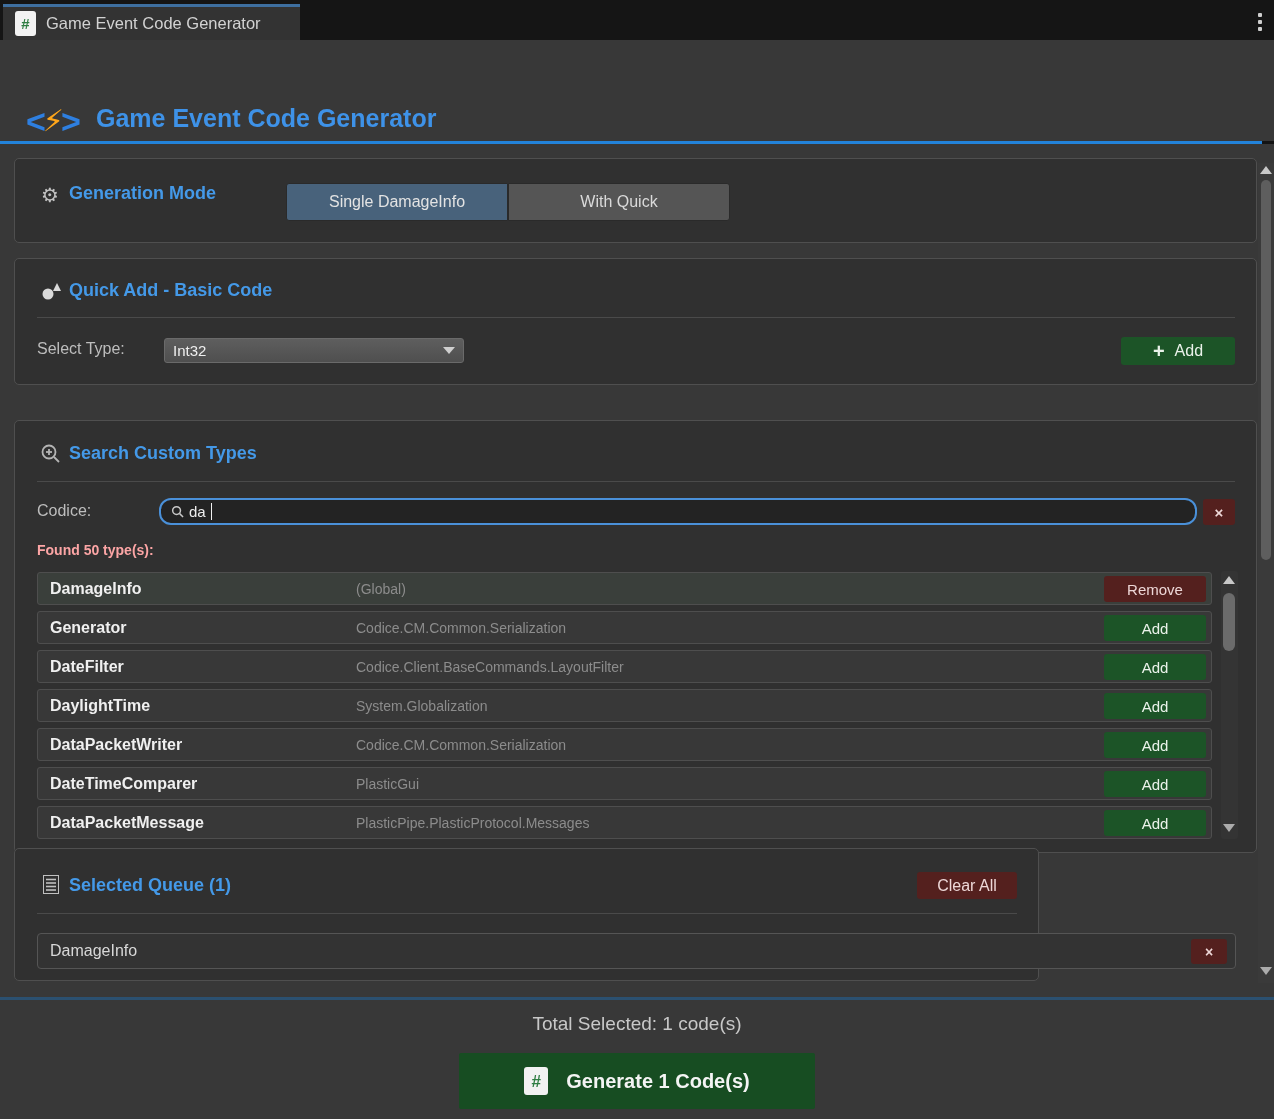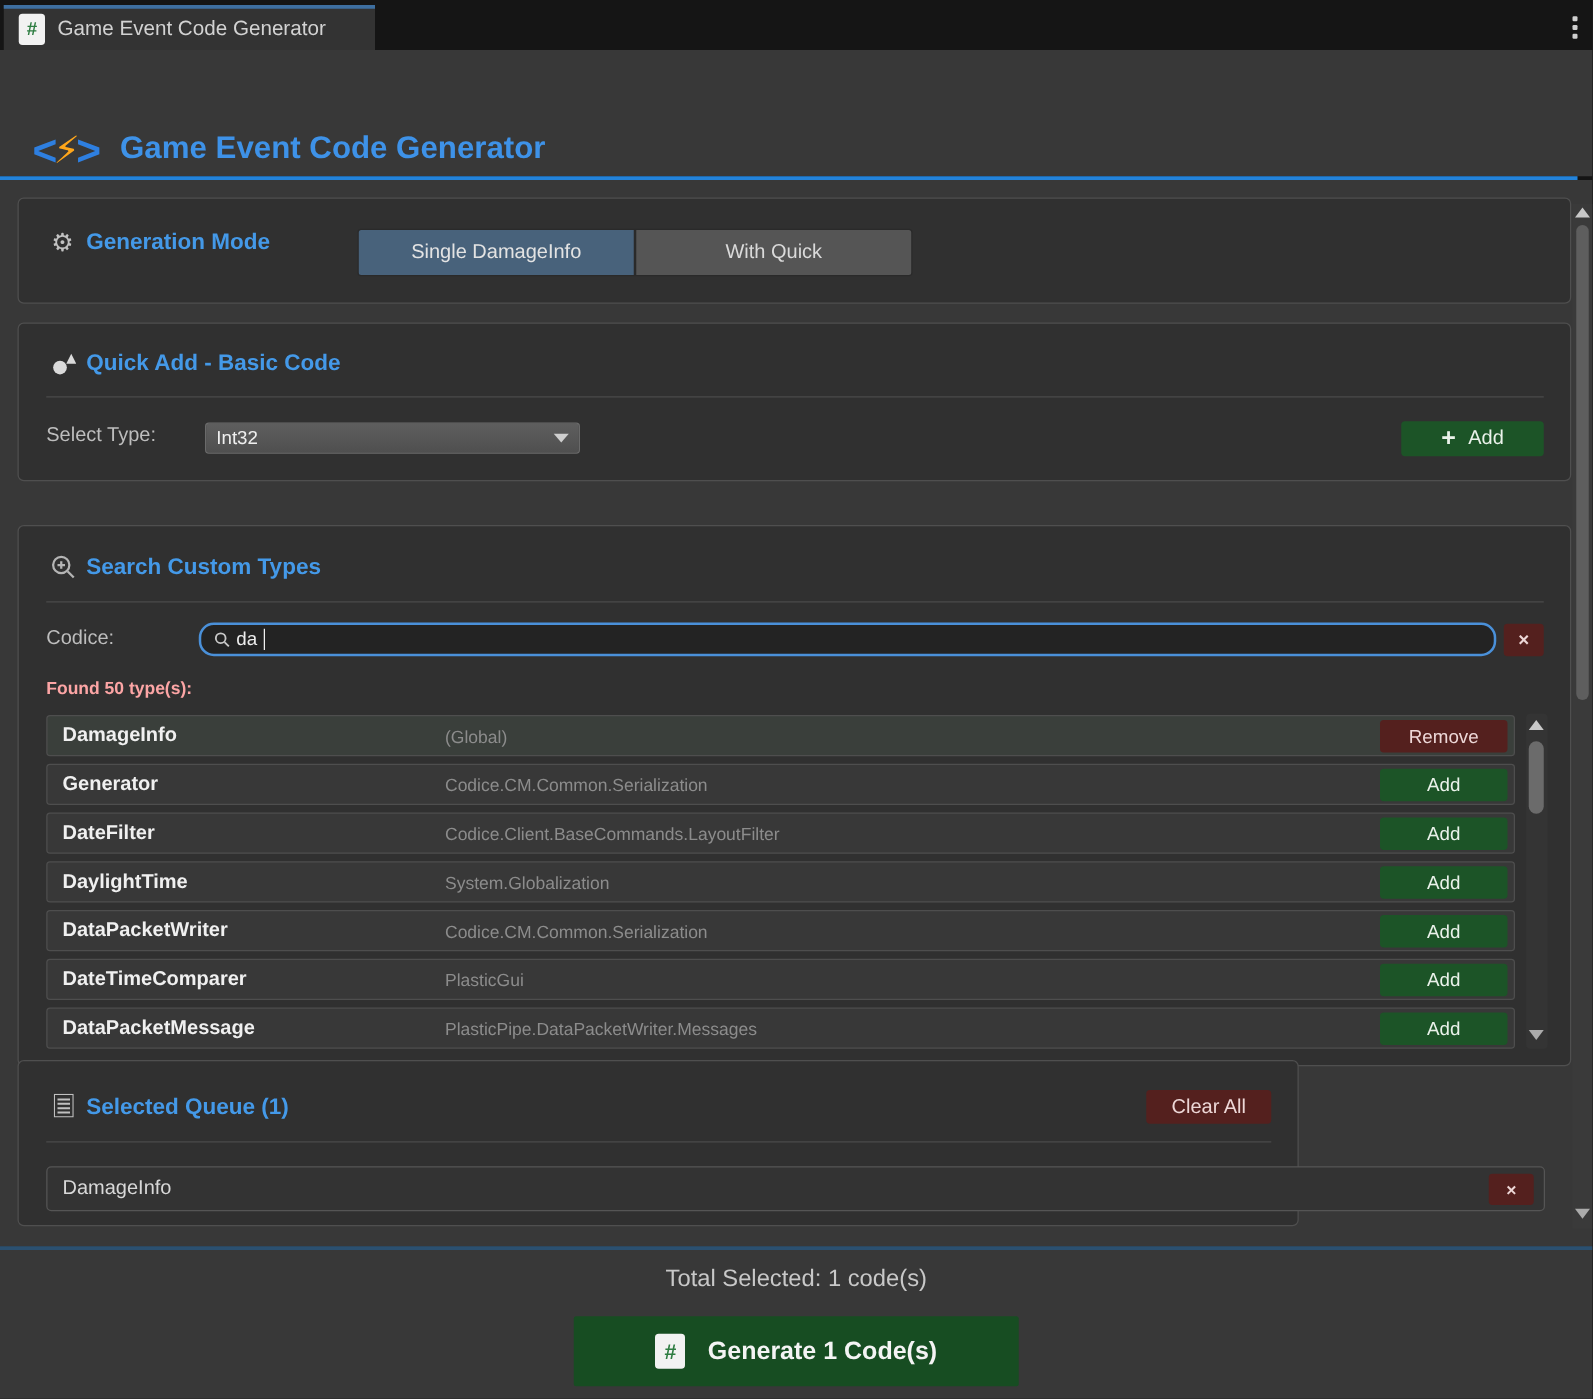--- a/index.html
+++ b/index.html
@@ -223,21 +223,21 @@
         <span class="row-ns">Codice.CM.Common.Serialization</span>
         <button class="row-btn btn-green">Add</button>
       </div>
       <div class="row">
         <span class="row-name">DateTimeComparer</span>
         <span class="row-ns">PlasticGui</span>
         <button class="row-btn btn-green">Add</button>
       </div>
       <div class="row">
         <span class="row-name">DataPacketMessage</span>
-        <span class="row-ns">PlasticPipe.DataPacketWriter.Messages</span>
+        <span class="row-ns">PlasticPipe.PlasticProtocol.Messages</span>
         <button class="row-btn btn-green">Add</button>
       </div>
     </div>
 
   <div class="list-scroll">
     <span class="tri-up" style="top:5px;"></span>
     <span class="list-thumb"></span>
     <span class="tri-down" style="bottom:7px;"></span>
   </div>
 </div>

